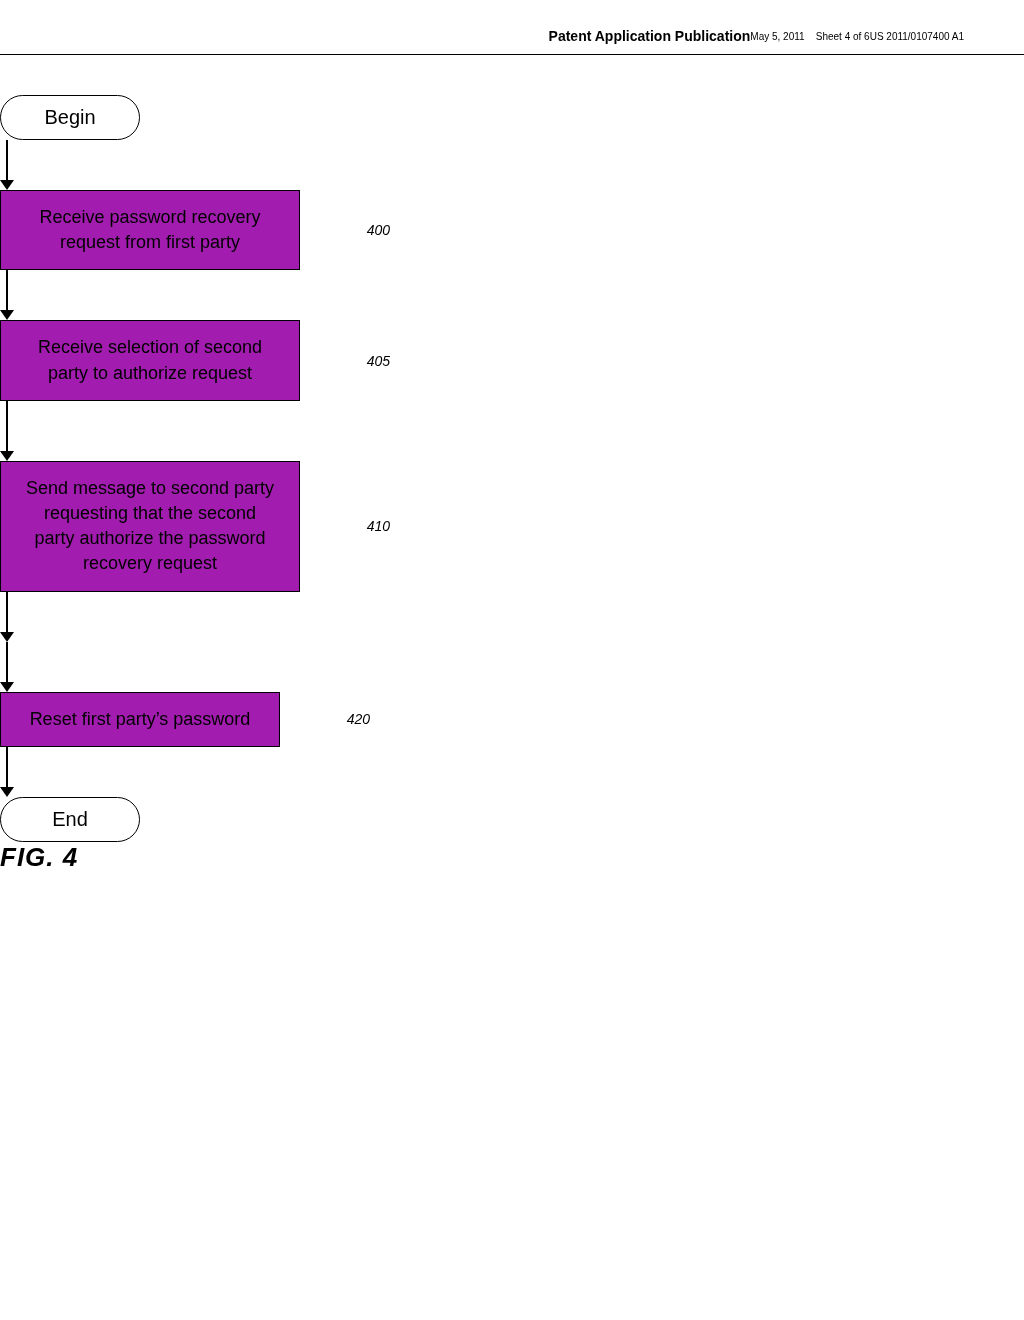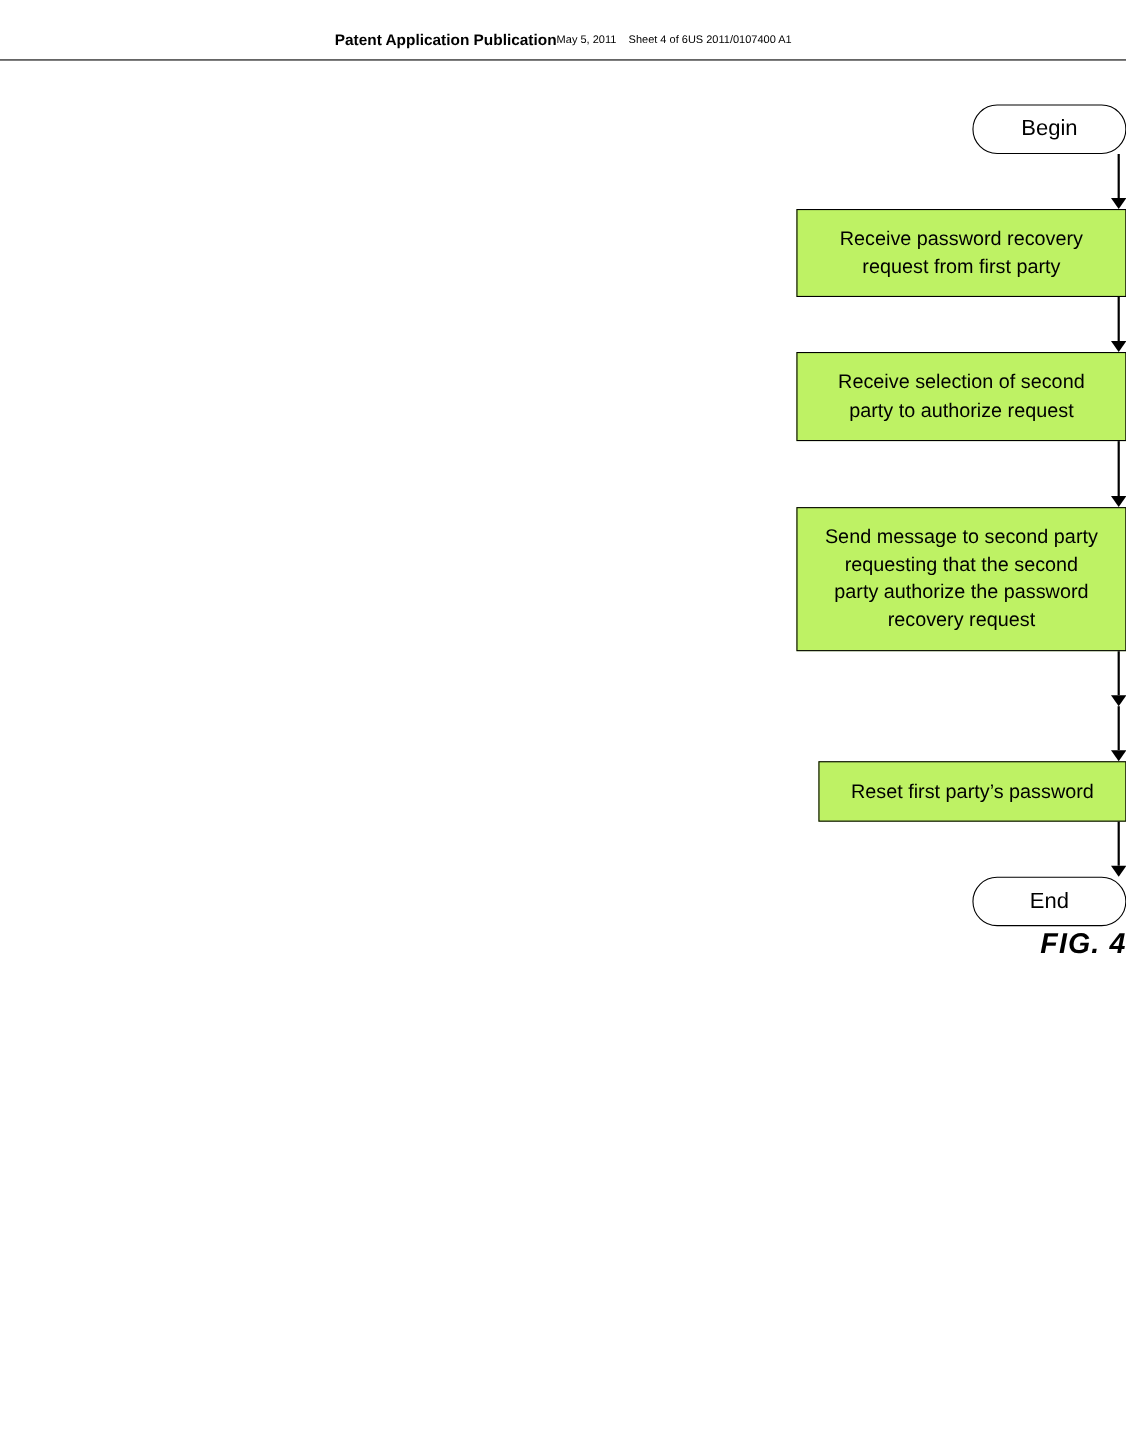--- a/index.html
+++ b/index.html
@@ -16,21 +16,21 @@
       width: 1024px;
       min-height: 1320px;
       background: #fff;
       position: relative;
       padding: 0;
     }
 
     
     .header {
       display: flex;
-      justify-content: center;
+      justify-content: flex-end;
       align-items: center;
       padding: 28px 60px 10px 60px;
       border-bottom: 1px solid #000;
       font-size: 14px;
     }
 
     .header-left {
       font-weight: bold;
       font-size: 14px;
     }
@@ -40,21 +40,21 @@
     }
 
     .header-right {
       font-size: 10px;
     }
 
     
     .diagram-container {
       display: flex;
       flex-direction: column;
-      align-items: flex-end;
+      align-items: flex-start;
       padding-top: 40px;
       position: relative;
     }
 
     
     .flow-item {
       display: flex;
       flex-direction: column;
       align-items: center;
       position: relative;
@@ -69,21 +69,21 @@
       background: #fff;
       min-width: 140px;
       text-align: center;
     }
 
     
     .process-box {
       border: 1.5px solid #000;
       padding: 14px 24px;
       font-size: 18px;
-      background: #bef264;
+      background: #a21caf;
       min-width: 280px;
       max-width: 300px;
       text-align: center;
       line-height: 1.4;
       position: relative;
     }
 
     
     .arrow-down {
       display: flex;

